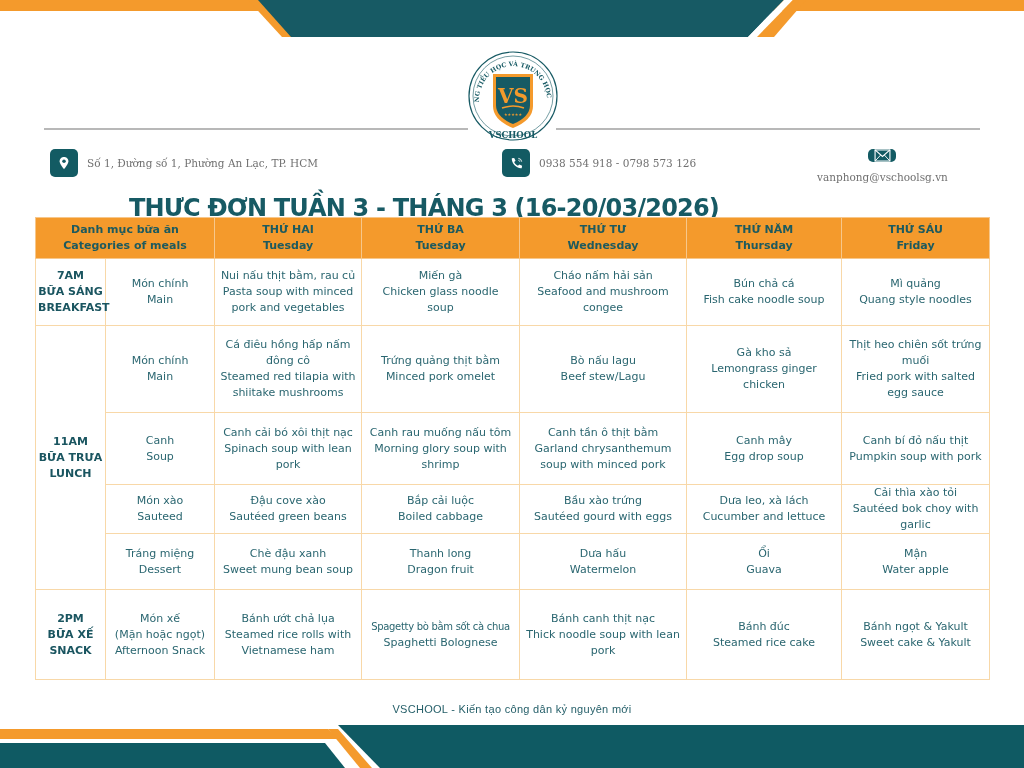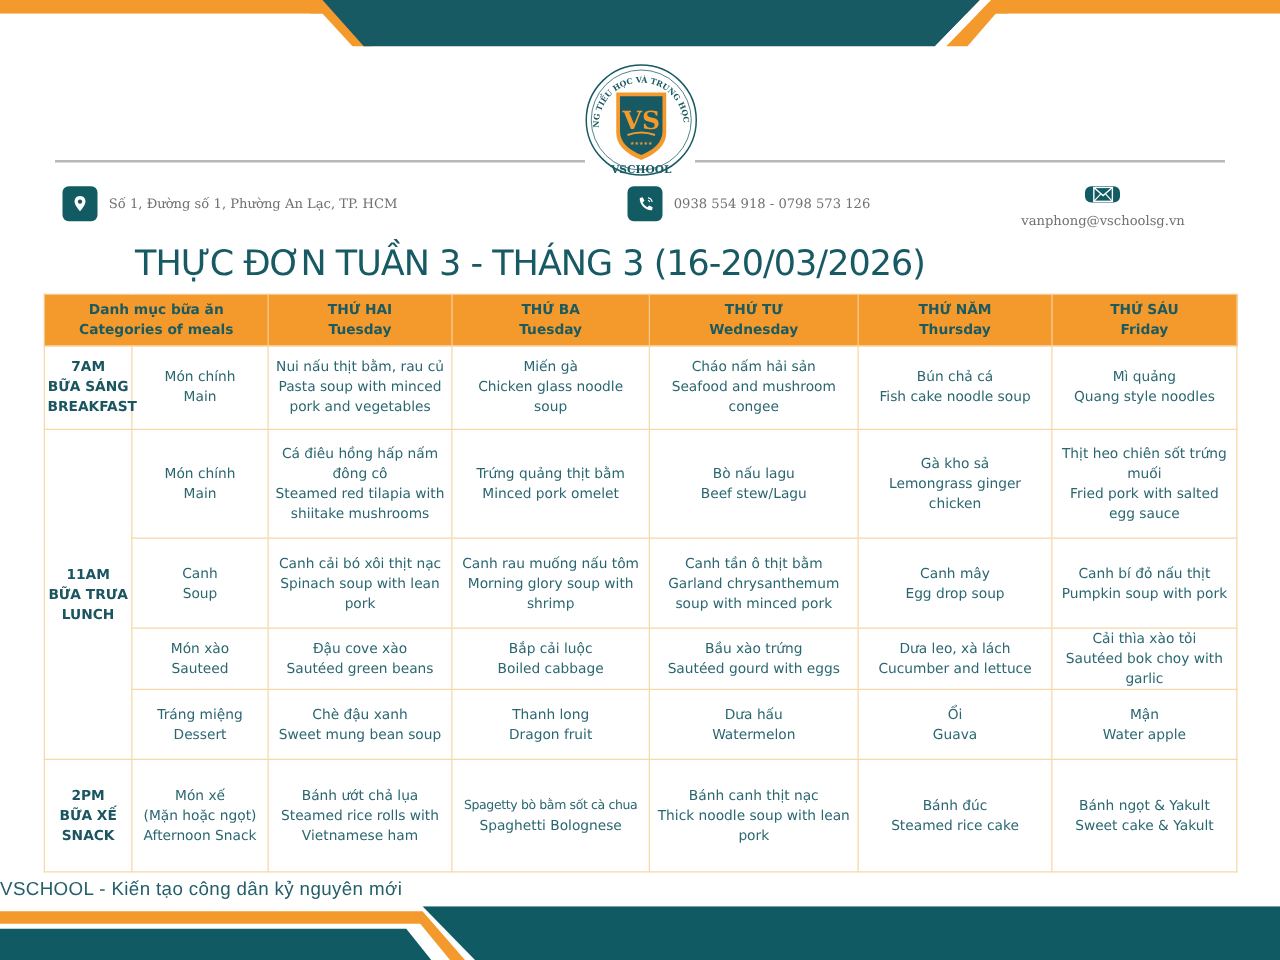--- a/index.html
+++ b/index.html
@@ -19,33 +19,33 @@
   
   .contact { position: absolute; top: 149px; height: 28px; display: flex; align-items: center; gap: 9px; }
   .contact .ic { width: 28px; height: 28px; border-radius: 5px; background: #135b63; display: flex; align-items: center; justify-content: center; }
   .contact .txt { font-family: "DejaVu Serif", serif; font-size: 10.5px; color: #707070; white-space: nowrap; }
   .contact.addr { left: 50px; }
   .contact.phone { left: 502px; }
   .contact.mail { left: 817px; flex-direction: column; }
 
   
   .title { position: absolute; left: 0; top: 194px; width: 848px; text-align: center;
-           font-family: "DejaVu Sans", sans-serif; font-weight: normal; font-size: 28px;
+           font-family: "DejaVu Sans", sans-serif; font-weight: bold; font-size: 24px;
            color: #175a64; letter-spacing: -0.8px; }
 
   
-  .menu-table { position: absolute; left: 35px; top: 235px; width: 954px; border-collapse: collapse; table-layout: fixed; border-radius: 13px; }
+  .menu-table { position: absolute; left: 35px; top: 217px; width: 954px; border-collapse: collapse; table-layout: fixed; border-radius: 13px; }
   .menu-table td, .menu-table th { border: 1px solid #f8d8a8; text-align: center; vertical-align: middle;
            font-size: 11px; line-height: 16px; color: #2a6670; padding: 0 2px; }
   .menu-table th { background: #f49a2c; color: #1d5a5e; font-weight: bold; font-size: 11px; line-height: 16px; height: 41px; border-color: #f7c78b; }
   .menu-table td.meal { font-weight: bold; color: #1a5560; font-size: 11px; line-height: 16px; }
   .cell-line { display: block; }
 
-  .footer-slogan { position: absolute; left: 0; top: 703px; width: 1024px; 
-           font-family: "Liberation Sans", sans-serif; font-size: 15px; color: #255f69; letter-spacing: 0.3px; }
+  .footer-slogan { position: absolute; left: 0; top: 703px; width: 1024px; text-align: center;
+           font-family: "Liberation Sans", sans-serif; font-size: 11px; color: #255f69; letter-spacing: 0.3px; }
 </style>
 </head>
 <body>
 
 <svg class="top-deco" viewBox="0 0 1024 40" width="1024" height="40">
   <rect x="0" y="0" width="1024" height="11" fill="#f49a2c"></rect>
   <polygon points="0,11 248,11 282,38 0,38" fill="#ffffff"></polygon>
   <polygon points="248,0 263,0 298,37 282,37" fill="#f49a2c"></polygon>
   <polygon points="263,0 298,0 298,37" fill="#ffffff"></polygon>
   <polygon points="258,0 784,0 748,37 291,37" fill="#175a64"></polygon>

